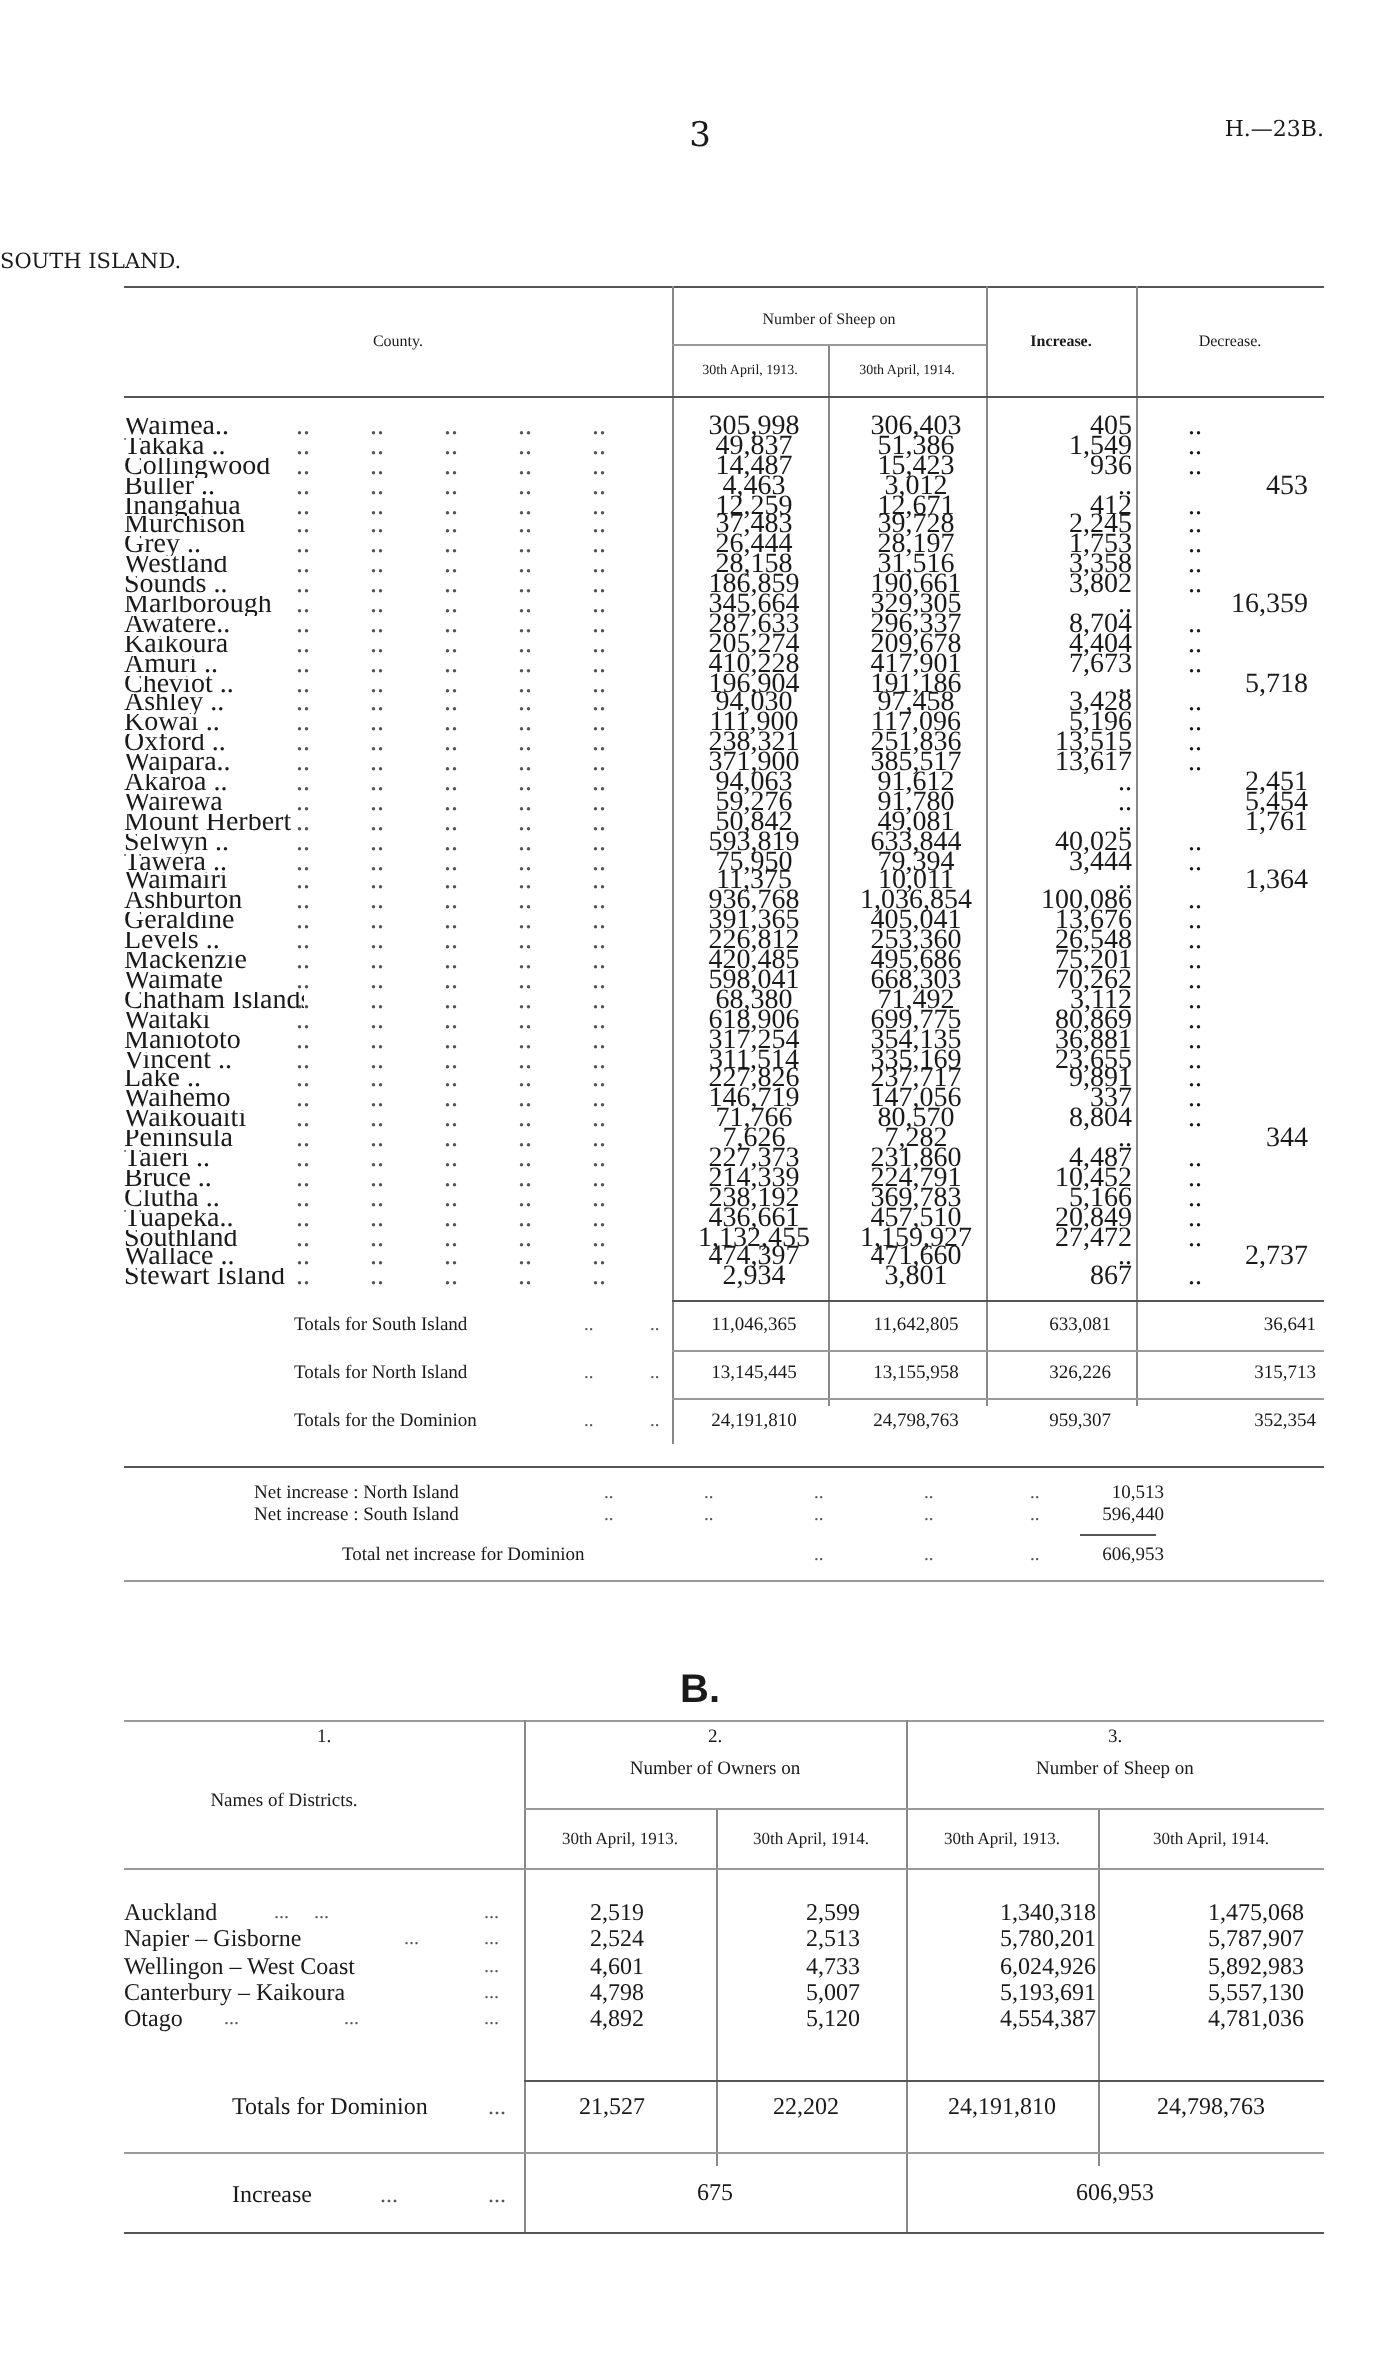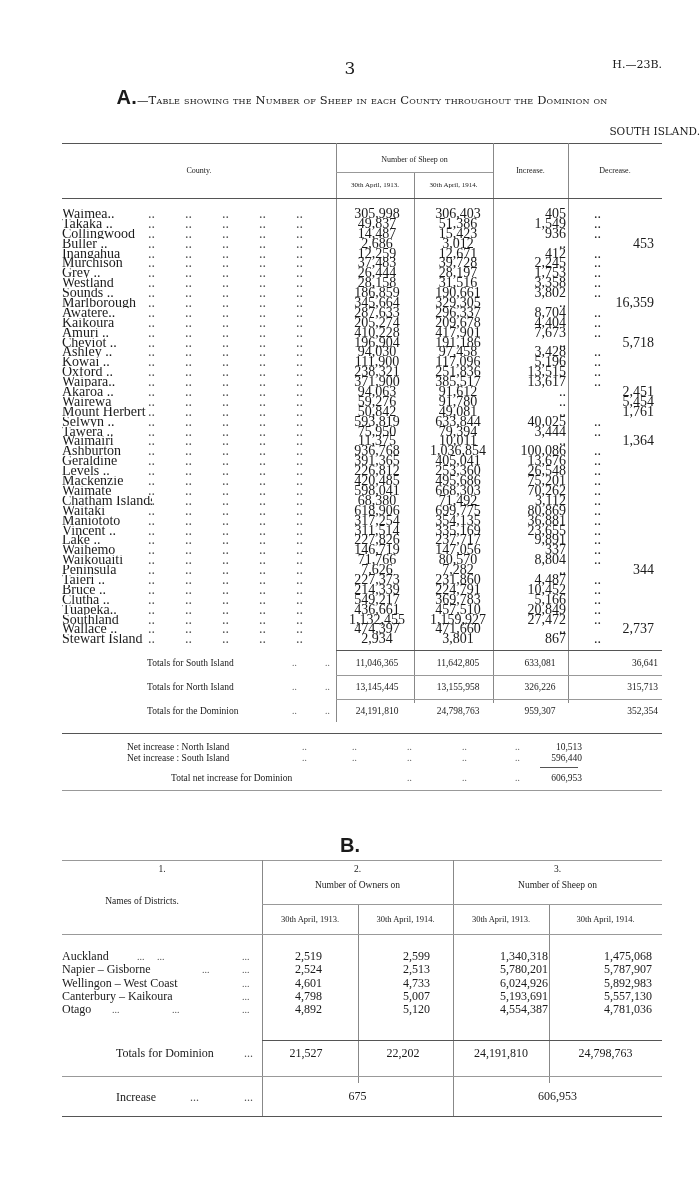--- a/index.html
+++ b/index.html
@@ -8,21 +8,21 @@
     font-family:"DejaVu Serif", "Liberation Serif", serif;
     color:#1a1a1a;
   }
   .abs { position:absolute; }
   .page-num { left:0; width:700px; top:58px; text-align:center; font-size:17px; }
   .ref { right:38px; top:58px; font-size:11px; }
   .title { left:62px; width:600px; top:90px; text-align:center; font-size:11.5px; line-height:14px; letter-spacing:0.2px; }
   .title .big-a { font-size:20px; font-weight:bold; font-family:"Liberation Sans", sans-serif; }
   .title .sc { font-variant:small-caps; }
   .title i { font-style:italic; }
-  .subtitle { left:0; width:700px; top:125px; text-align:right; font-size:10.5px; }
+  .subtitle { left:0; width:700px; top:125px; text-align:left; font-size:10.5px; }
 
   
   .hr { position:absolute; height:0; border-top:1px solid #555; }
   .hr.thin { border-top:1px solid #999; }
   .vr { position:absolute; width:0; border-left:1px solid #888; }
   .hdr { position:absolute; font-size:8px; text-align:center; font-family:"Liberation Serif", serif; }
   .rows-a { position:absolute; left:62px; top:209px; width:600px; }
   .row-a { position:relative; height:9.9px; font-size:14px; line-height:9.9px; font-family:"Liberation Serif", serif; white-space:nowrap; }
   .row-a .name { position:absolute; left:0; width:90px; overflow:hidden; }
   .row-a .dots { position:absolute; left:86px; width:185px; color:#555; letter-spacing:0; }
@@ -60,37 +60,36 @@
   .row-b .b4 { position:absolute; left:494px; width:96px; text-align:right; }
   .tb { position:absolute; font-size:12px; font-family:"Liberation Serif", serif; }
 </style>
 </head>
 <body>
 
 <div class="abs page-num">3</div>
 <div class="abs ref">H.—23B.</div>
 
 <div class="abs title">
-  <div><span class="big-a">A.</span><span class="sc">—Table showing the Number of Sheep in each County throughout the Dominion on</span></div>
 </div>
 <div class="abs subtitle">SOUTH ISLAND.</div>
 
 <div class="hr" style="left:62px; top:143px; width:600px;"></div>
 <div class="vr" style="left:336px; top:143px; height:560px;"></div>
 <div class="vr" style="left:414px; top:173px; height:530px;"></div>
 <div class="vr" style="left:493px; top:143px; height:560px;"></div>
 <div class="vr" style="left:568px; top:143px; height:560px;"></div>
 <div class="hr thin" style="left:336px; top:172px; width:157px;"></div>
 <div class="hr" style="left:62px; top:198px; width:600px;"></div>
 
 <div class="hdr" style="left:62px; width:274px; top:166px;">County.</div>
 <div class="hdr" style="left:336px; width:157px; top:155px;">Number of Sheep on</div>
 <div class="hdr" style="left:336px; width:78px; top:181px; font-size:7px;">30th April, 1913.</div>
 <div class="hdr" style="left:414px; width:79px; top:181px; font-size:7px;">30th April, 1914.</div>
-<div class="hdr" style="left:493px; width:75px; top:166px;">Increase.</div>
+<div class="hdr" style="left:493px; width:75px; top:166px;font-weight:bold;">Increase.</div>
 <div class="hdr" style="left:568px; width:94px; top:166px;">Decrease.</div>
 
 <div class="rows-a" id="rows-a">
     <div class="row-a">
       <span class="name">Waimea..</span>
       <span class="dots"><span>..</span><span>..</span><span>..</span><span>..</span><span>..</span></span>
       <span class="c1">305,998</span>
       <span class="c2">306,403</span>
       <span class="c3">405</span>
       <span class="c4 dd">..</span>
@@ -107,21 +106,21 @@
       <span class="name">Collingwood</span>
       <span class="dots"><span>..</span><span>..</span><span>..</span><span>..</span><span>..</span></span>
       <span class="c1">14,487</span>
       <span class="c2">15,423</span>
       <span class="c3">936</span>
       <span class="c4 dd">..</span>
     </div>
     <div class="row-a">
       <span class="name">Buller ..</span>
       <span class="dots"><span>..</span><span>..</span><span>..</span><span>..</span><span>..</span></span>
-      <span class="c1">2,686</span>
+      <span class="c1">4,463</span>
       <span class="c2">3,012</span>
       <span class="c3">..</span>
       <span class="c4 num">453</span>
     </div>
     <div class="row-a">
       <span class="name">Inangahua</span>
       <span class="dots"><span>..</span><span>..</span><span>..</span><span>..</span><span>..</span></span>
       <span class="c1">12,259</span>
       <span class="c2">12,671</span>
       <span class="c3">412</span>
@@ -395,21 +394,21 @@
       <span class="name">Bruce ..</span>
       <span class="dots"><span>..</span><span>..</span><span>..</span><span>..</span><span>..</span></span>
       <span class="c1">214,339</span>
       <span class="c2">224,791</span>
       <span class="c3">10,452</span>
       <span class="c4 dd">..</span>
     </div>
     <div class="row-a">
       <span class="name">Clutha ..</span>
       <span class="dots"><span>..</span><span>..</span><span>..</span><span>..</span><span>..</span></span>
-      <span class="c1">549,217</span>
+      <span class="c1">238,192</span>
       <span class="c2">369,783</span>
       <span class="c3">5,166</span>
       <span class="c4 dd">..</span>
     </div>
     <div class="row-a">
       <span class="name">Tuapeka..</span>
       <span class="dots"><span>..</span><span>..</span><span>..</span><span>..</span><span>..</span></span>
       <span class="c1">436,661</span>
       <span class="c2">457,510</span>
       <span class="c3">20,849</span>

